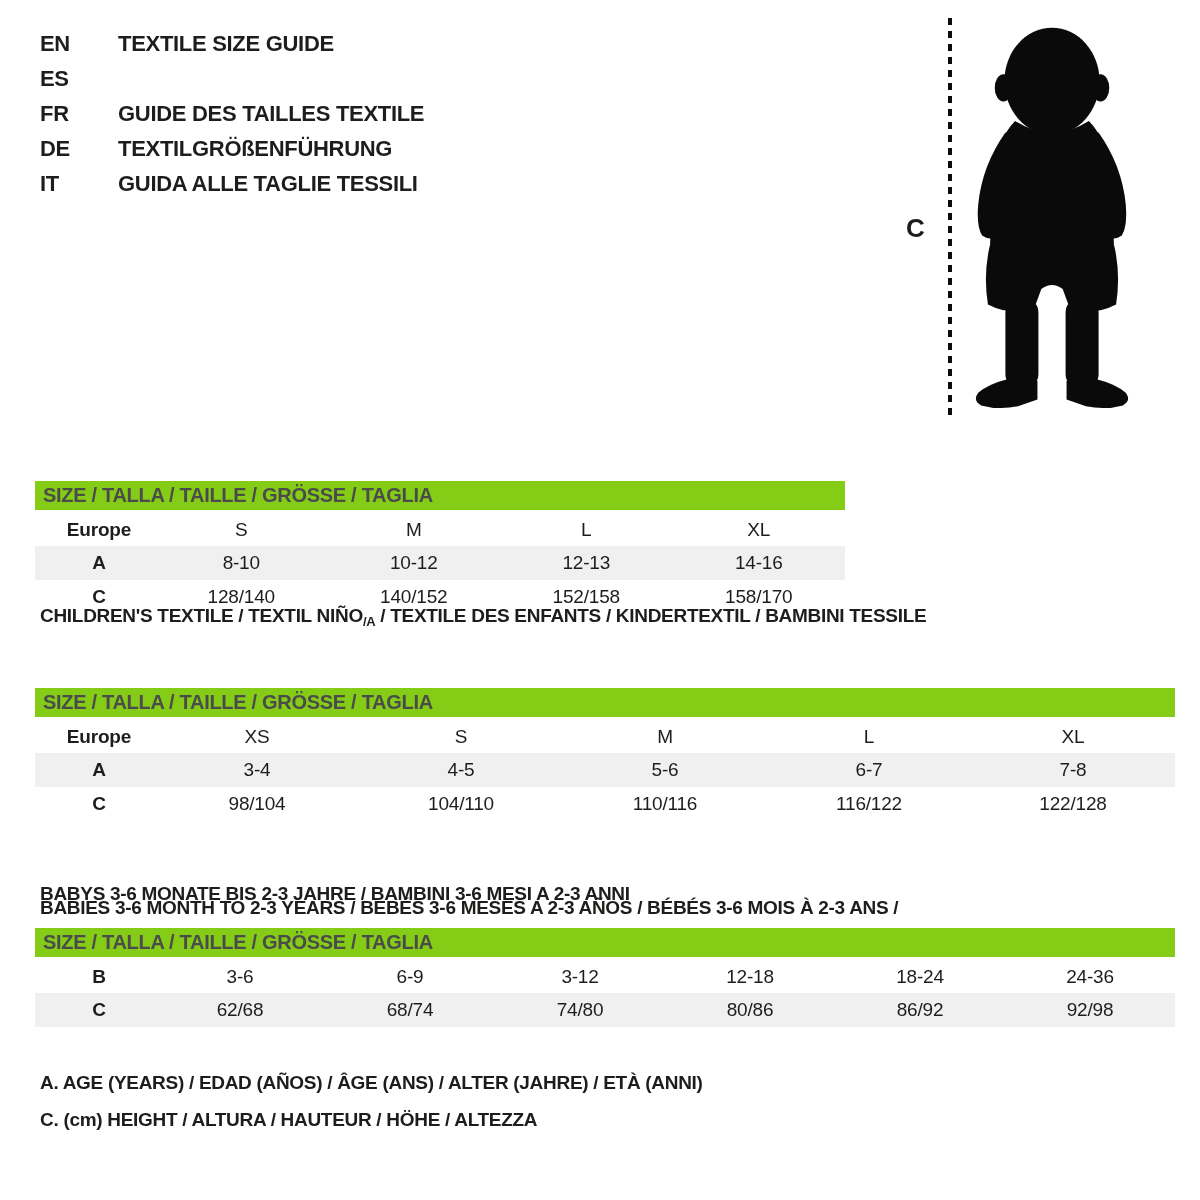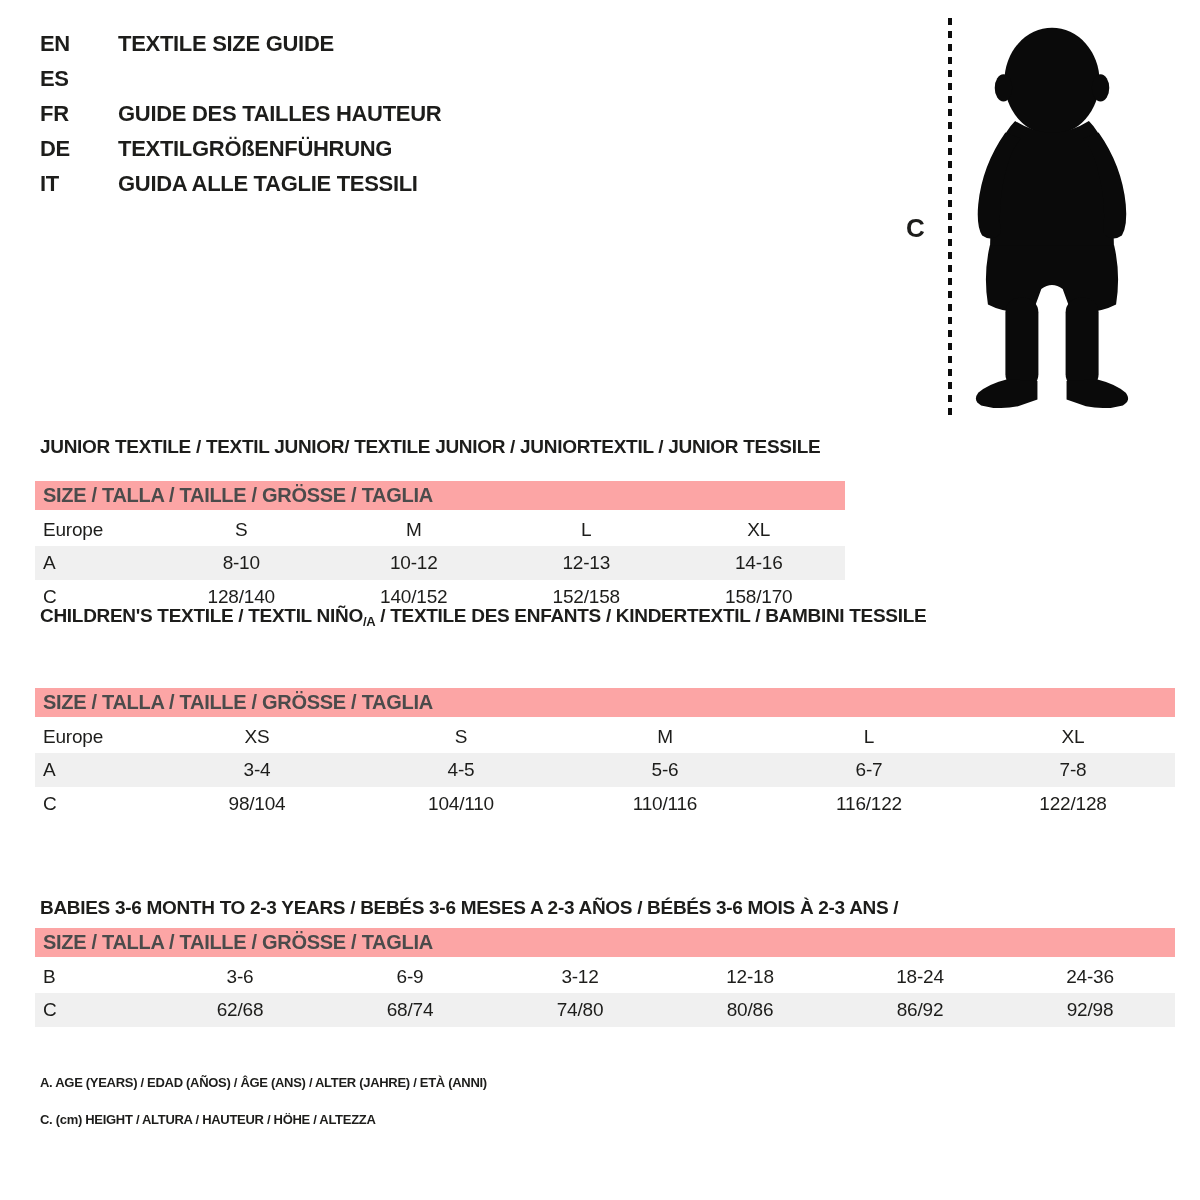--- a/index.html
+++ b/index.html
@@ -38,56 +38,56 @@
   }
   .sub-note { font-size:13px; vertical-align:-4px; font-weight:700; }
 
   
   table.size-table {
     position:absolute; left:35px;
     border-collapse:collapse; table-layout:fixed;
     font-size:19px; letter-spacing:-0.2px;
   }
   table.size-table th.bar {
-    background:#fca5a5; color:#4b4b4b;
+    background:#84cc16; color:#4b4b4b;
     font-size:20px; font-weight:700; text-align:left;
     height:31px; padding-left:8px; letter-spacing:-0.3px;
     border-bottom:4px solid #ffffff;
     margin-left:48px;
   }
   table.size-table td { height:34px; text-align:center; font-weight:400; }
-  table.size-table td.rowlabel { text-align:left; padding-left:8px; }
+  table.size-table td.rowlabel { text-align:center; padding-left:8px;font-weight:bold; }
   table.size-table tr.stripe td { background:#f0f0f0; }
   .w-junior { width:810px; }
   .w-wide   { width:1140px; }
   .labelcol { width:120px; }
 
   
   .legend { position:absolute; left:40px; top:1064px; }
   .legend-item {
-    font-size:13px; font-weight:700; letter-spacing:-0.3px;
+    font-size:19px; font-weight:700; letter-spacing:-0.3px;
     line-height:37px; white-space:nowrap;
   }
 </style>
 </head>
 <body>
 
 <div class="page">
 
   <div class="lang-block">
     <div class="lang-row">
       <span class="lang-code">EN</span>
       <span class="lang-label">TEXTILE SIZE GUIDE</span>
     </div>
     <div class="lang-row">
       <span class="lang-code">ES</span>
     </div>
     <div class="lang-row">
       <span class="lang-code">FR</span>
-      <span class="lang-label">GUIDE DES TAILLES HAUTEUR</span>
+      <span class="lang-label">GUIDE DES TAILLES TEXTILE</span>
     </div>
     <div class="lang-row">
       <span class="lang-code">DE</span>
       <span class="lang-label">TEXTILGRÖßENFÜHRUNG</span>
     </div>
     <div class="lang-row">
       <span class="lang-code">IT</span>
       <span class="lang-label">GUIDA ALLE TAGLIE TESSILI</span>
     </div>
   </div>
@@ -109,21 +109,20 @@
       <path d="M26,232 Q19,262 24,293 Q45,304 71,299 L79,277 Q90,269 101,277 L109,299 Q135,304 156,293 Q161,262 154,232 Z"></path>
 
       <rect x="42" y="286" width="34" height="94" rx="15"></rect>
       <rect x="104" y="286" width="34" height="94" rx="15"></rect>
 
       <path d="M44,370 Q24,375 14,384 Q8,392 17,397 Q35,402 55,398 L75,391 L75,372 Z"></path>
       <path d="M136,370 Q156,375 166,384 Q172,392 163,397 Q145,402 125,398 L105,391 L105,372 Z"></path>
     </svg>
   </div>
 
-  <div class="section-title" style="top:436px;">JUNIOR TEXTILE / TEXTIL JUNIOR/ TEXTILE JUNIOR / JUNIORTEXTIL / JUNIOR TESSILE</div>
   <table class="size-table w-junior" style="top:481px;">
     <colgroup>
         <col class="labelcol">
         <col>
         <col>
         <col>
         <col>
       </colgroup>
     <thead>
       <tr>
@@ -194,20 +193,21 @@
         <td>98/104</td>
         <td>104/110</td>
         <td>110/116</td>
         <td>116/122</td>
         <td>122/128</td>
       </tr>
     </tbody>
   </table>
 
   <div class="section-title" style="top:897px;">BABIES 3-6 MONTH TO 2-3 YEARS / BEBÉS 3-6 MESES A 2-3 AÑOS / BÉBÉS 3-6 MOIS À 2-3 ANS /</div>
+  <div class="section-title" style="top:883px;">BABYS 3-6 MONATE BIS 2-3 JAHRE / BAMBINI 3-6 MESI A 2-3 ANNI</div>
   <table class="size-table w-wide" style="top:928px;">
     <colgroup>
         <col class="labelcol">
         <col>
         <col>
         <col>
         <col>
         <col>
         <col>
       </colgroup>

